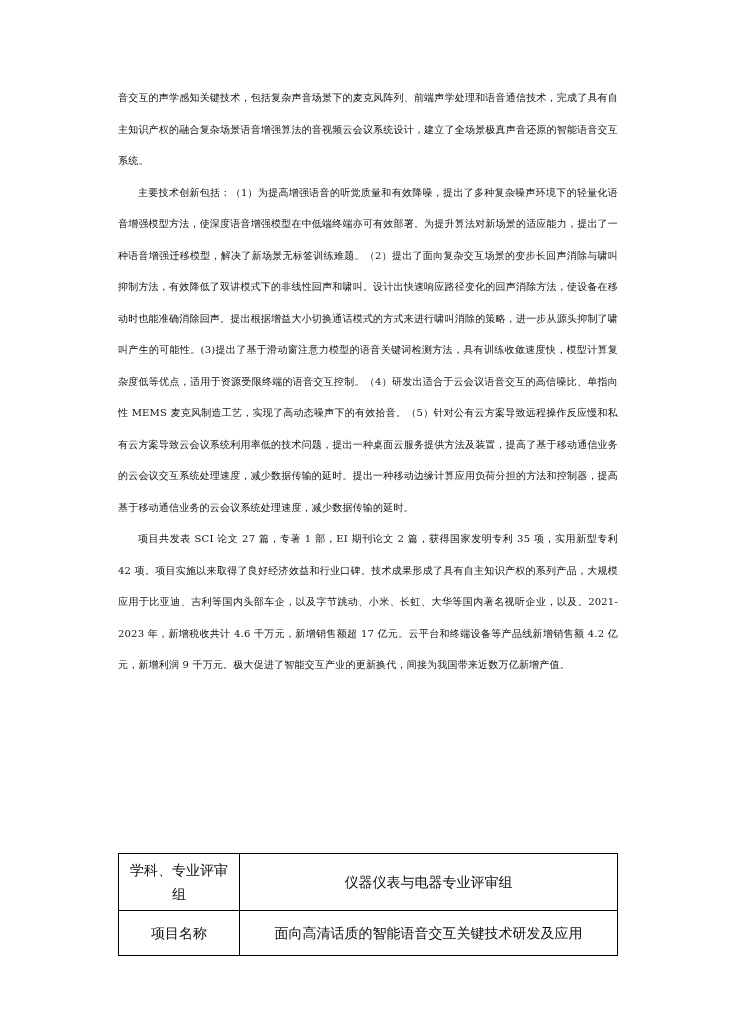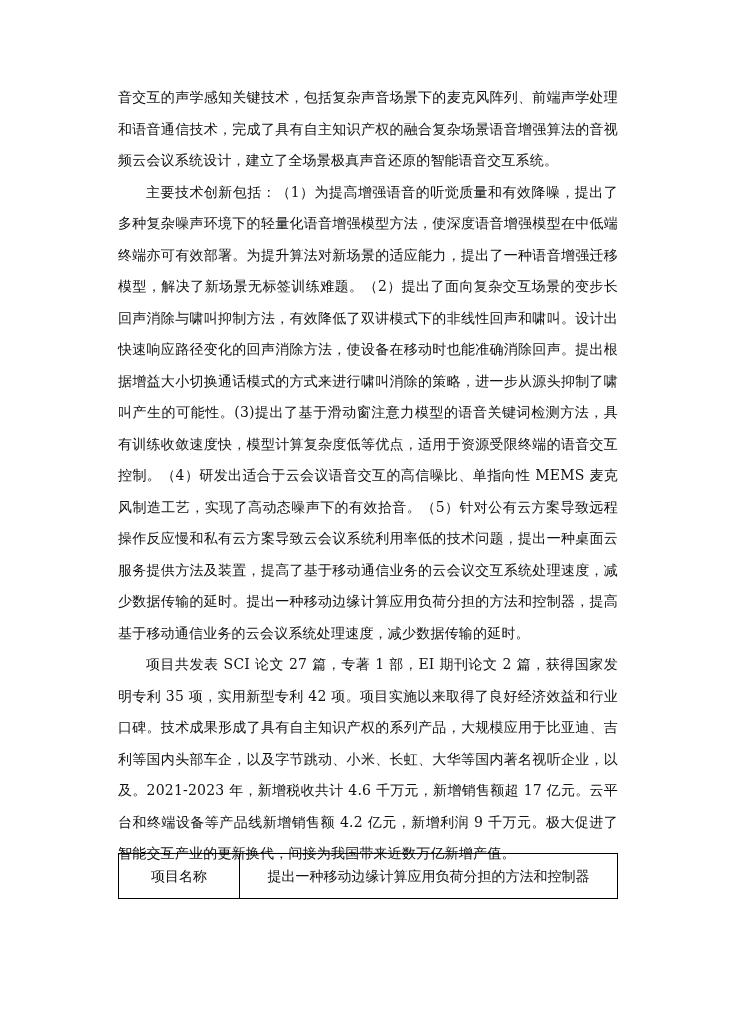--- a/index.html
+++ b/index.html
@@ -21,21 +21,21 @@
     overflow: hidden;
   }
   .content {
     position: absolute;
     left: 118px;
     top: 82px;
     width: 500px;
   }
   p {
     margin: 0 0 0 0;
-    font-size: 14px;
+    font-size: 10px;
     line-height: 31.5px;
     color: #111111;
     text-align: justify;
     text-justify: inter-ideograph;
     letter-spacing: 0.2px;
     font-family: "DejaVu Serif", "Liberation Serif", serif;
   }
   p.indent {
     text-indent: 2em;
   }
@@ -73,21 +73,25 @@
 
   <div class="content">
     <p class="">音交互的声学感知关键技术，包括复杂声音场景下的麦克风阵列、前端声学处理和语音通信技术，完成了具有自主知识产权的融合复杂场景语音增强算法的音视频云会议系统设计，建立了全场景极真声音还原的智能语音交互系统。</p>
     <p class="indent">主要技术创新包括：（1）为提高增强语音的听觉质量和有效降噪，提出了多种复杂噪声环境下的轻量化语音增强模型方法，使深度语音增强模型在中低端终端亦可有效部署。为提升算法对新场景的适应能力，提出了一种语音增强迁移模型，解决了新场景无标签训练难题。（2）提出了面向复杂交互场景的变步长回声消除与啸叫抑制方法，有效降低了双讲模式下的非线性回声和啸叫。设计出快速响应路径变化的回声消除方法，使设备在移动时也能准确消除回声。提出根据增益大小切换通话模式的方式来进行啸叫消除的策略，进一步从源头抑制了啸叫产生的可能性。(3)提出了基于滑动窗注意力模型的语音关键词检测方法，具有训练收敛速度快，模型计算复杂度低等优点，适用于资源受限终端的语音交互控制。（4）研发出适合于云会议语音交互的高信噪比、单指向性 MEMS 麦克风制造工艺，实现了高动态噪声下的有效拾音。（5）针对公有云方案导致远程操作反应慢和私有云方案导致云会议系统利用率低的技术问题，提出一种桌面云服务提供方法及装置，提高了基于移动通信业务的云会议交互系统处理速度，减少数据传输的延时。提出一种移动边缘计算应用负荷分担的方法和控制器，提高基于移动通信业务的云会议系统处理速度，减少数据传输的延时。</p>
     <p class="indent">项目共发表 SCI 论文 27 篇，专著 1 部，EI 期刊论文 2 篇，获得国家发明专利 35 项，实用新型专利 42 项。项目实施以来取得了良好经济效益和行业口碑。技术成果形成了具有自主知识产权的系列产品，大规模应用于比亚迪、吉利等国内头部车企，以及字节跳动、小米、长虹、大华等国内著名视听企业，以及。2021-2023 年，新增税收共计 4.6 千万元，新增销售额超 17 亿元。云平台和终端设备等产品线新增销售额 4.2 亿元，新增利润 9 千万元。极大促进了智能交互产业的更新换代，间接为我国带来近数万亿新增产值。</p>
   </div>
 
   <div class="table-wrap">
     <table class="review-table">
       <tbody>
+        <tr class="row1">
+          <td class="label-cell">学科、专业评审组</td>
+          <td>仪器仪表与电器专业评审组</td>
+        </tr>
         <tr class="row2">
           <td class="label-cell">项目名称</td>
-          <td>提出一种移动边缘计算应用负荷分担的方法和控制器</td>
+          <td>面向高清话质的智能语音交互关键技术研发及应用</td>
         </tr>
       </tbody>
     </table>
   </div>
 
 </div>
 
 </body></html>

